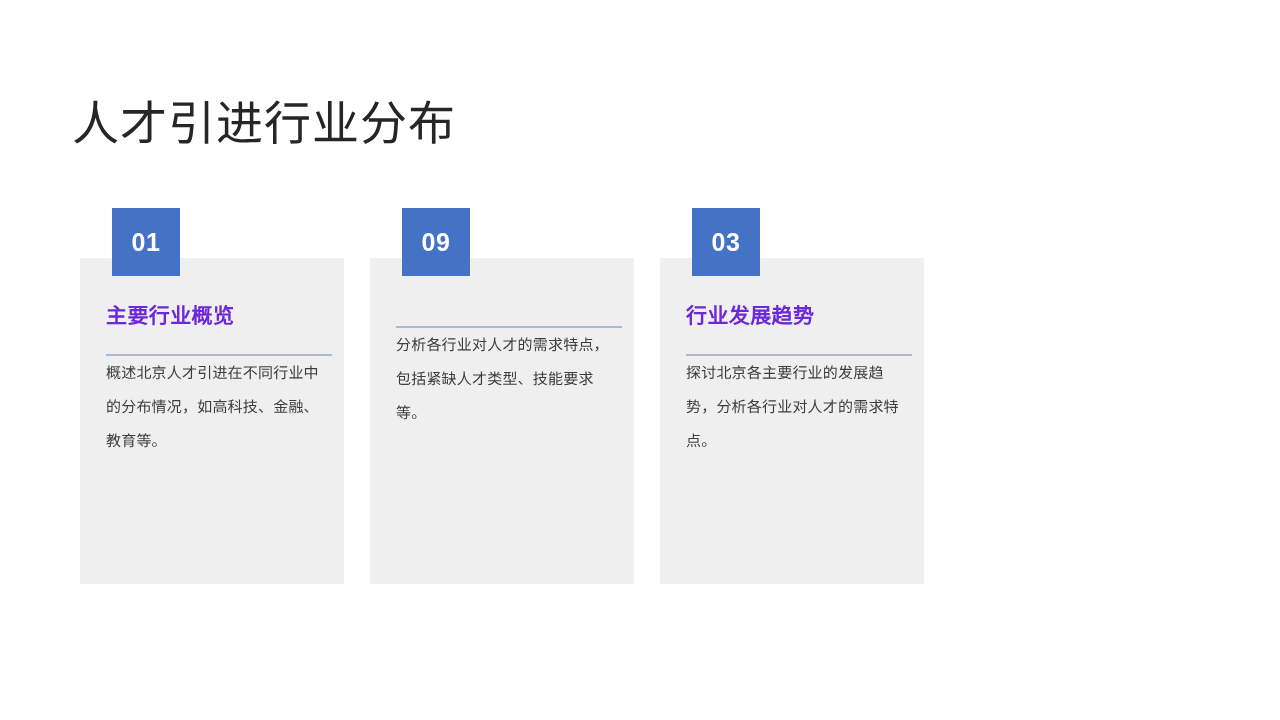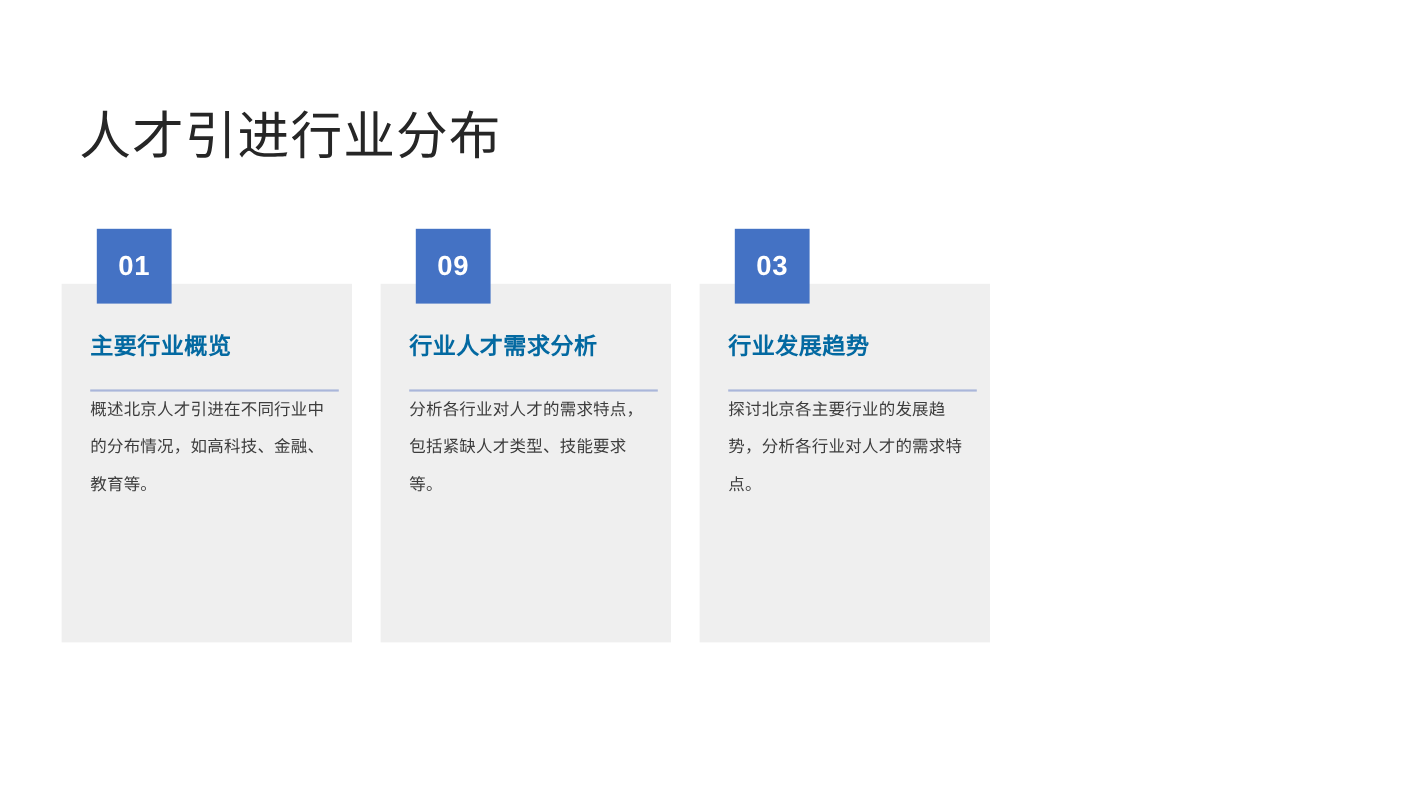--- a/index.html
+++ b/index.html
@@ -33,21 +33,21 @@
     line-height: 60px;
     font-weight: 400;
     color: #262626;
     letter-spacing: 1px;
     white-space: nowrap;
   }
 
   
   .cards {
     position: absolute;
-    left: 56px;
+    left: 80px;
     top: 208px;
     width: 1136px;
     height: 376px;
     display: flex;
     flex-direction: row;
     gap: 26px;
   }
 
   .card {
     position: relative;
@@ -90,21 +90,21 @@
     height: 326px;
     padding: 44px 22px 0 26px;
     box-sizing: border-box;
     z-index: 2;
   }
 
   .card-heading {
     font-size: 21px;
     line-height: 28px;
     font-weight: 700;
-    color: #0369a1;
+    color: #6d28d9;
     letter-spacing: 0.4px;
     white-space: nowrap;
   }
 
   .card-divider {
     margin-top: 24px;
     width: 226px;
     height: 2px;
     background: #aab6da;
   }
@@ -134,21 +134,20 @@
         <div class="card-heading">主要行业概览</div>
         <div class="card-divider"></div>
         <div class="card-text">概述北京人才引进在不同行业中的分布情况，如高科技、金融、教育等。</div>
       </div>
     </div>
 
     <div class="card">
       <div class="card-body-bg"></div>
       <div class="card-badge">09</div>
       <div class="card-content">
-        <div class="card-heading">行业人才需求分析</div>
         <div class="card-divider"></div>
         <div class="card-text">分析各行业对人才的需求特点，包括紧缺人才类型、技能要求等。</div>
       </div>
     </div>
 
     <div class="card">
       <div class="card-body-bg"></div>
       <div class="card-badge">03</div>
       <div class="card-content">
         <div class="card-heading">行业发展趋势</div>

